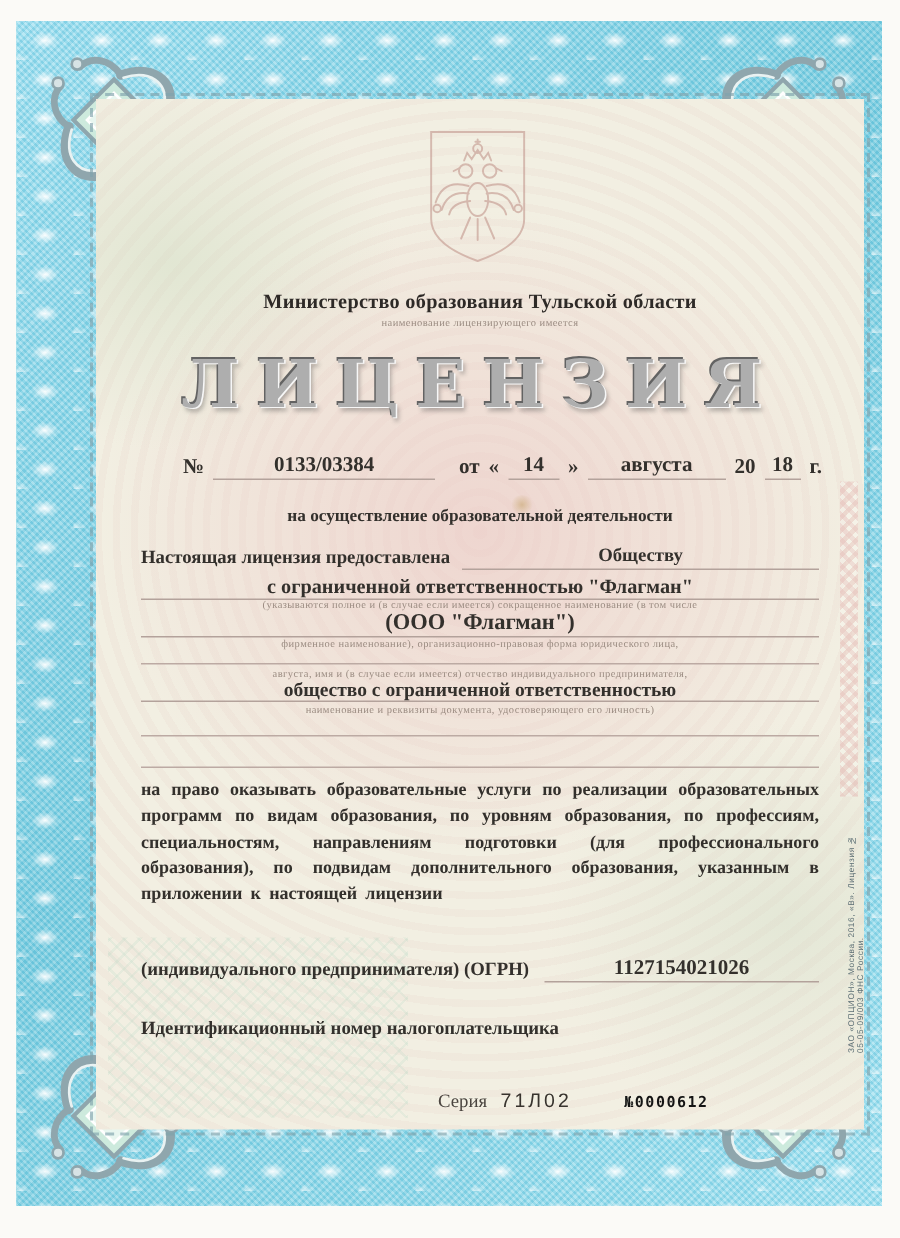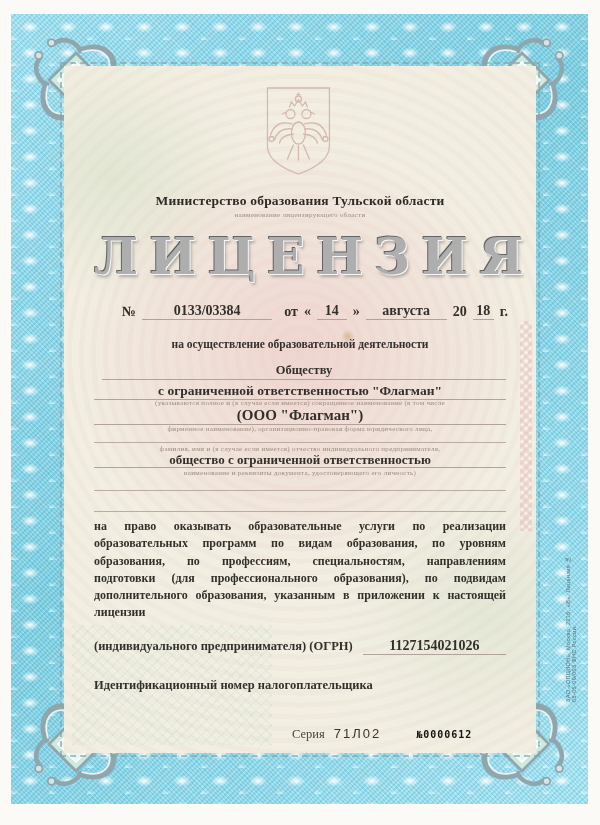--- a/index.html
+++ b/index.html
@@ -11,21 +11,21 @@
     background-color:#86d5e8;
     background-image:
       radial-gradient(ellipse 13px 8px at 19px 13px, rgba(255,255,255,.95), rgba(255,255,255,0) 70%),
       radial-gradient(ellipse 10px 6px at 2px 26px, rgba(255,255,255,.65), rgba(255,255,255,0) 70%),
       repeating-linear-gradient(45deg, rgba(255,255,255,.16) 0 1.5px, rgba(70,182,212,.16) 1.5px 3px),
       repeating-linear-gradient(-45deg, rgba(255,255,255,.12) 0 2px, rgba(52,166,198,.17) 2px 4px),
       linear-gradient(135deg,#a3e1f1,#79ccdf 45%,#a8e4f2);
     background-size:38px 26px,38px 26px,auto,auto,auto;}
 
   
-  .page{position:absolute;left:64px;top:66px;width:472px;height:687px;
+  .page{position:absolute;left:64px;top:66px;width:512px;height:687px;
     background-color:#f2efe2;
     background-image:
       radial-gradient(ellipse 64% 40% at 50% 42%, rgba(236,198,196,.62), rgba(236,198,196,.18) 58%, rgba(236,198,196,0) 78%),
       radial-gradient(ellipse 42% 26% at 10% 16%, rgba(198,216,186,.38), rgba(198,216,186,0) 70%),
       radial-gradient(ellipse 45% 28% at 90% 80%, rgba(195,214,188,.30), rgba(195,214,188,0) 70%),
       repeating-radial-gradient(circle at 50% 42%, rgba(212,158,156,.07) 0 5px, rgba(212,158,156,0) 5px 12px);
     outline:2px dashed rgba(128,163,173,.65);outline-offset:2px;}
 
   .checker-edge{position:absolute;right:4px;top:255px;width:12px;height:210px;opacity:.55;
     background:
@@ -51,21 +51,21 @@
   
   .abs{position:absolute;left:30px;right:30px;}
   .center{text-align:center;}
   .b{font-weight:bold;}
   .rule{border-bottom:1px solid #b3a29b;}
   .cap{position:absolute;left:30px;right:30px;text-align:center;font-size:7px;line-height:8px;
        color:#9a8b81;letter-spacing:.3px;}
   .hr{position:absolute;left:30px;right:30px;border-top:1px solid #bcaaa3;}
 
   .ministry{top:127px;font-size:13.5px;font-weight:bold;color:#2e2a27;letter-spacing:.2px;}
-  .title{top:163px;font-family:"DejaVu Serif",serif;font-weight:bold;font-size:50px;line-height:56px;
+  .title{top:163px;font-family:"DejaVu Serif",serif;font-weight:bold;font-size:44px;line-height:56px;
     letter-spacing:11px;color:#aeaeae;
     text-shadow:1px 1px 0 #f7f7f7,-1px -1px 0 #636363,2px 3px 3px rgba(70,70,70,.38);}
   .subtitle{top:272px;font-size:11.5px;font-weight:bold;}
 
   .numrow{top:236px;left:58px;right:28px;position:absolute;display:flex;align-items:flex-end;
     gap:6px;font-weight:bold;font-size:14px;line-height:17px;}
   .numrow .spacer{flex:1;}
   .w148{width:148px;} .w34{width:34px;} .w92{width:92px;} .w24{width:24px;}
 
   .row{position:absolute;left:30px;right:30px;display:flex;align-items:flex-end;}
@@ -197,49 +197,50 @@
         <ellipse cx="39" cy="50" rx="7" ry="11"></ellipse>
         <path d="M33 41 q-17 -5 -22 11 M33 46 q-14 -2 -18 11 M34 51 q-12 1 -14 9"></path>
         <path d="M45 41 q17 -5 22 11 M45 46 q14 -2 18 11 M44 51 q12 1 14 9"></path>
         <path d="M34 62 l-6 14 M39 63 v14 M44 62 l6 14"></path>
         <circle cx="12" cy="56" r="2.5"></circle>
           <circle cx="66" cy="56" r="2.5"></circle>
       </g>
     </svg>
 
     <div class="abs center ministry">Министерство образования Тульской области</div>
-    <div class="cap" style="top:145px;">наименование лицензирующего области</div>
+    <div class="cap" style="top:145px;">наименование лицензирующего имеется</div>
     <div class="abs center title">ЛИЦЕНЗИЯ</div>
 
     <div class="numrow">
       <span>№</span>
       <span class="w148 rule center">0133/03384</span>
       <span class="spacer"></span>
       <span>от</span>
       <span>«</span>
       <span class="w34 rule center">14</span>
       <span>»</span>
       <span class="w92 rule center">августа</span>
       <span>20</span>
       <span class="w24 rule center">18</span>
       <span>г.</span>
     </div>
 
     <div class="abs center subtitle">на осуществление образовательной деятельности</div>
 
     <div class="row granted">
+      <span>Настоящая лицензия предоставлена</span>
       <span class="val rule center">Обществу</span>
     </div>
     <div class="abs center b rule line2">с ограниченной ответственностью "Флагман"</div>
     <div class="cap" style="top:333px;">(указываются полное и (в случае если имеется) сокращенное наименование (в том числе</div>
     <div class="abs center b rule short">(ООО "Флагман")</div>
     <div class="cap" style="top:359px;">фирменное наименование), организационно-правовая форма юридического лица,</div>
 
     <div class="hr" style="top:376px;"></div>
-    <div class="cap" style="top:379px;">фамилия, имя и (в случае если имеется) отчество индивидуального предпринимателя,</div>
+    <div class="cap" style="top:379px;">августа, имя и (в случае если имеется) отчество индивидуального предпринимателя,</div>
     <div class="abs center b rule orgform">общество с ограниченной ответственностью</div>
     <div class="cap" style="top:403px;">наименование и реквизиты документа, удостоверяющего его личность)</div>
     <div class="hr" style="top:424px;"></div>
     <div class="hr" style="top:445px;"></div>
 
     <div class="abs paragraph">на право оказывать образовательные услуги по реализации образовательных программ по видам образования, по уровням образования, по профессиям, специальностям, направлениям подготовки (для профессионального образования), по подвидам дополнительного образования, указанным в приложении к настоящей лицензии</div>
 
     <div class="row ogrn2">
       <span>(индивидуального предпринимателя) (ОГРН)</span>
       <span class="val rule">1127154021026</span>

